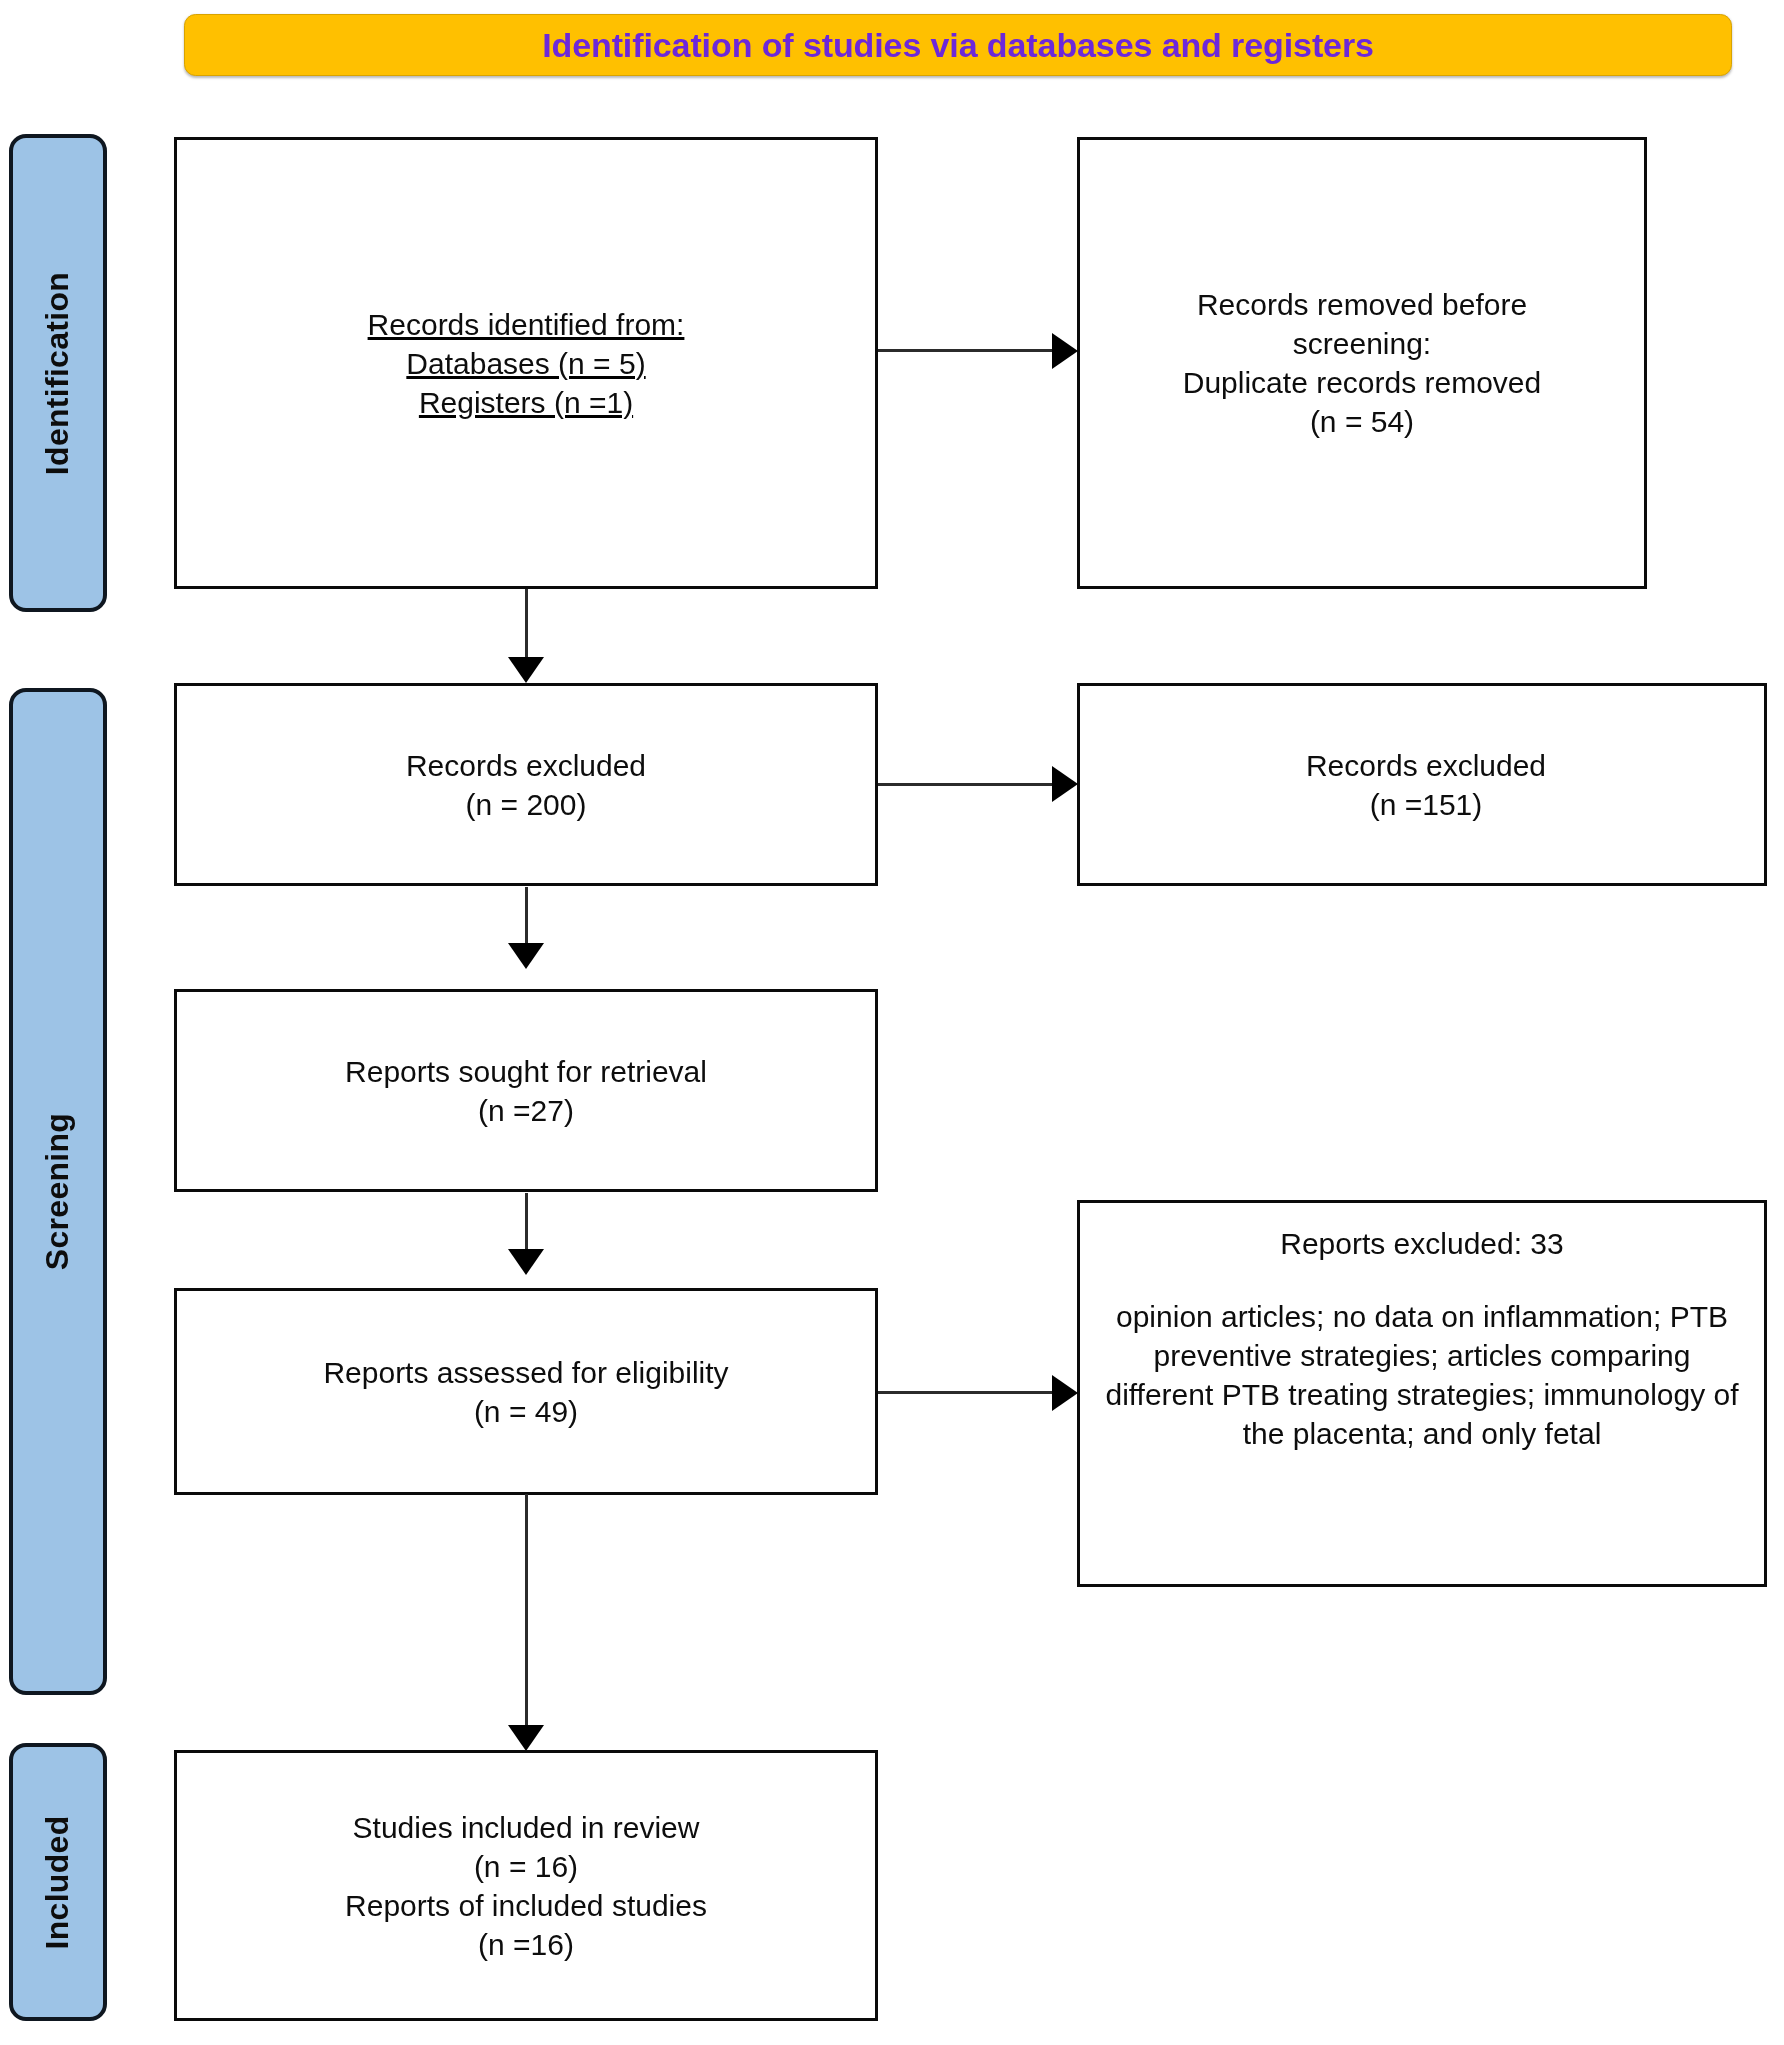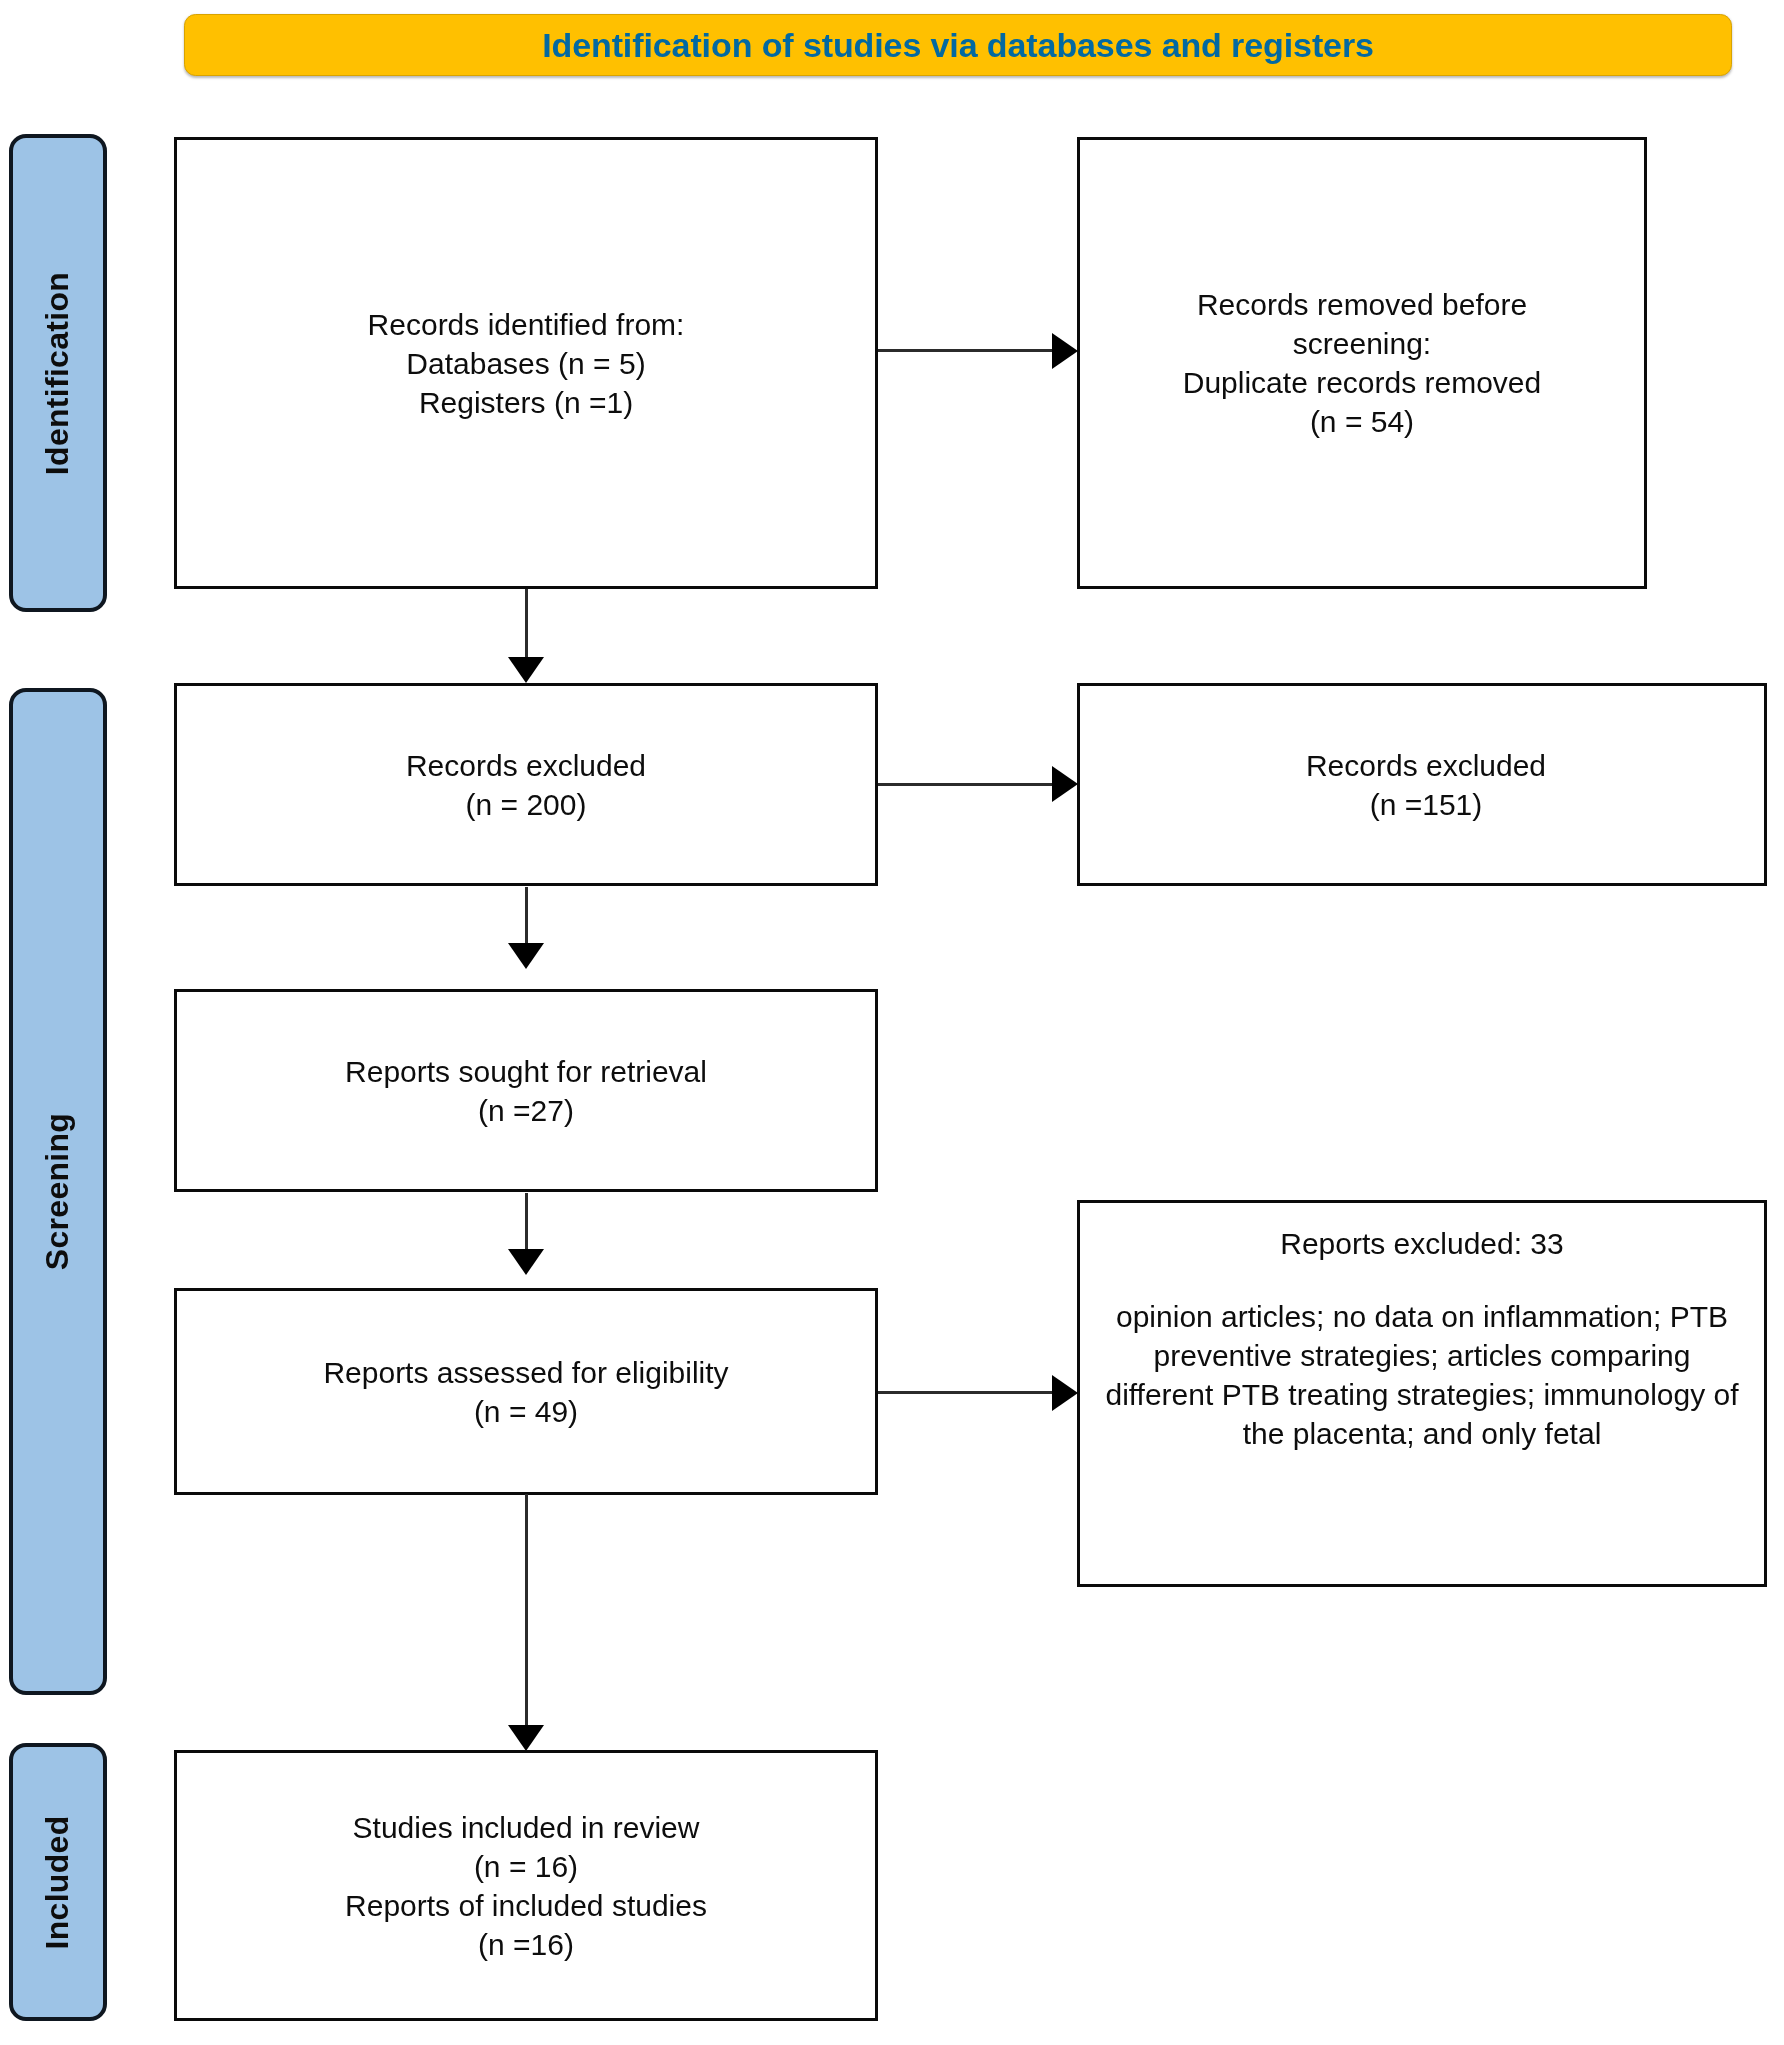--- a/index.html
+++ b/index.html
@@ -30,21 +30,21 @@
     border-radius: 11.6px;
     display: flex;
     align-items: center;
     justify-content: center;
     box-sizing: border-box;
     box-shadow: 0 1.9px 2.6px rgba(0,0,0,0.28);
   }
   .title-banner .title-text {
     font-size: 34px;
     font-weight: bold;
-    color: #0369a1;
+    color: #6d28d9;
     letter-spacing: -0.1px;
     white-space: nowrap;
   }
 
   
   .stage-tab {
     position: absolute;
     background: #9DC3E6;
     border: 4.5px solid #0f1720;
     border-radius: 17px;
@@ -141,21 +141,21 @@
   </div>
 
   <div class="stage-tab" style="left:9px; top:688px; width:98px; height:1007px;">
     <span class="stage-label">Screening</span>
   </div>
 
   <div class="stage-tab" style="left:9px; top:1743px; width:98px; height:278px;">
     <span class="stage-label">Included</span>
   </div>
 
-  <div class="flow-box" style="left:174px; top:137px; width:704px; height:452px;">
+  <div class="flow-box" style="left:174px; top:137px; width:704px; height:452px;text-decoration:underline;">
     <div class="box-inner">
       <div class="line">Records identified from:</div>
       <div class="line">Databases (n = 5)</div>
       <div class="line">Registers (n =1)</div>
     </div>
   </div>
 
   <div class="flow-box" style="left:1077px; top:137px; width:570px; height:452px;">
     <div class="box-inner">
       <div class="line"><span>Records removed </span><span class="italic">before</span></div>

